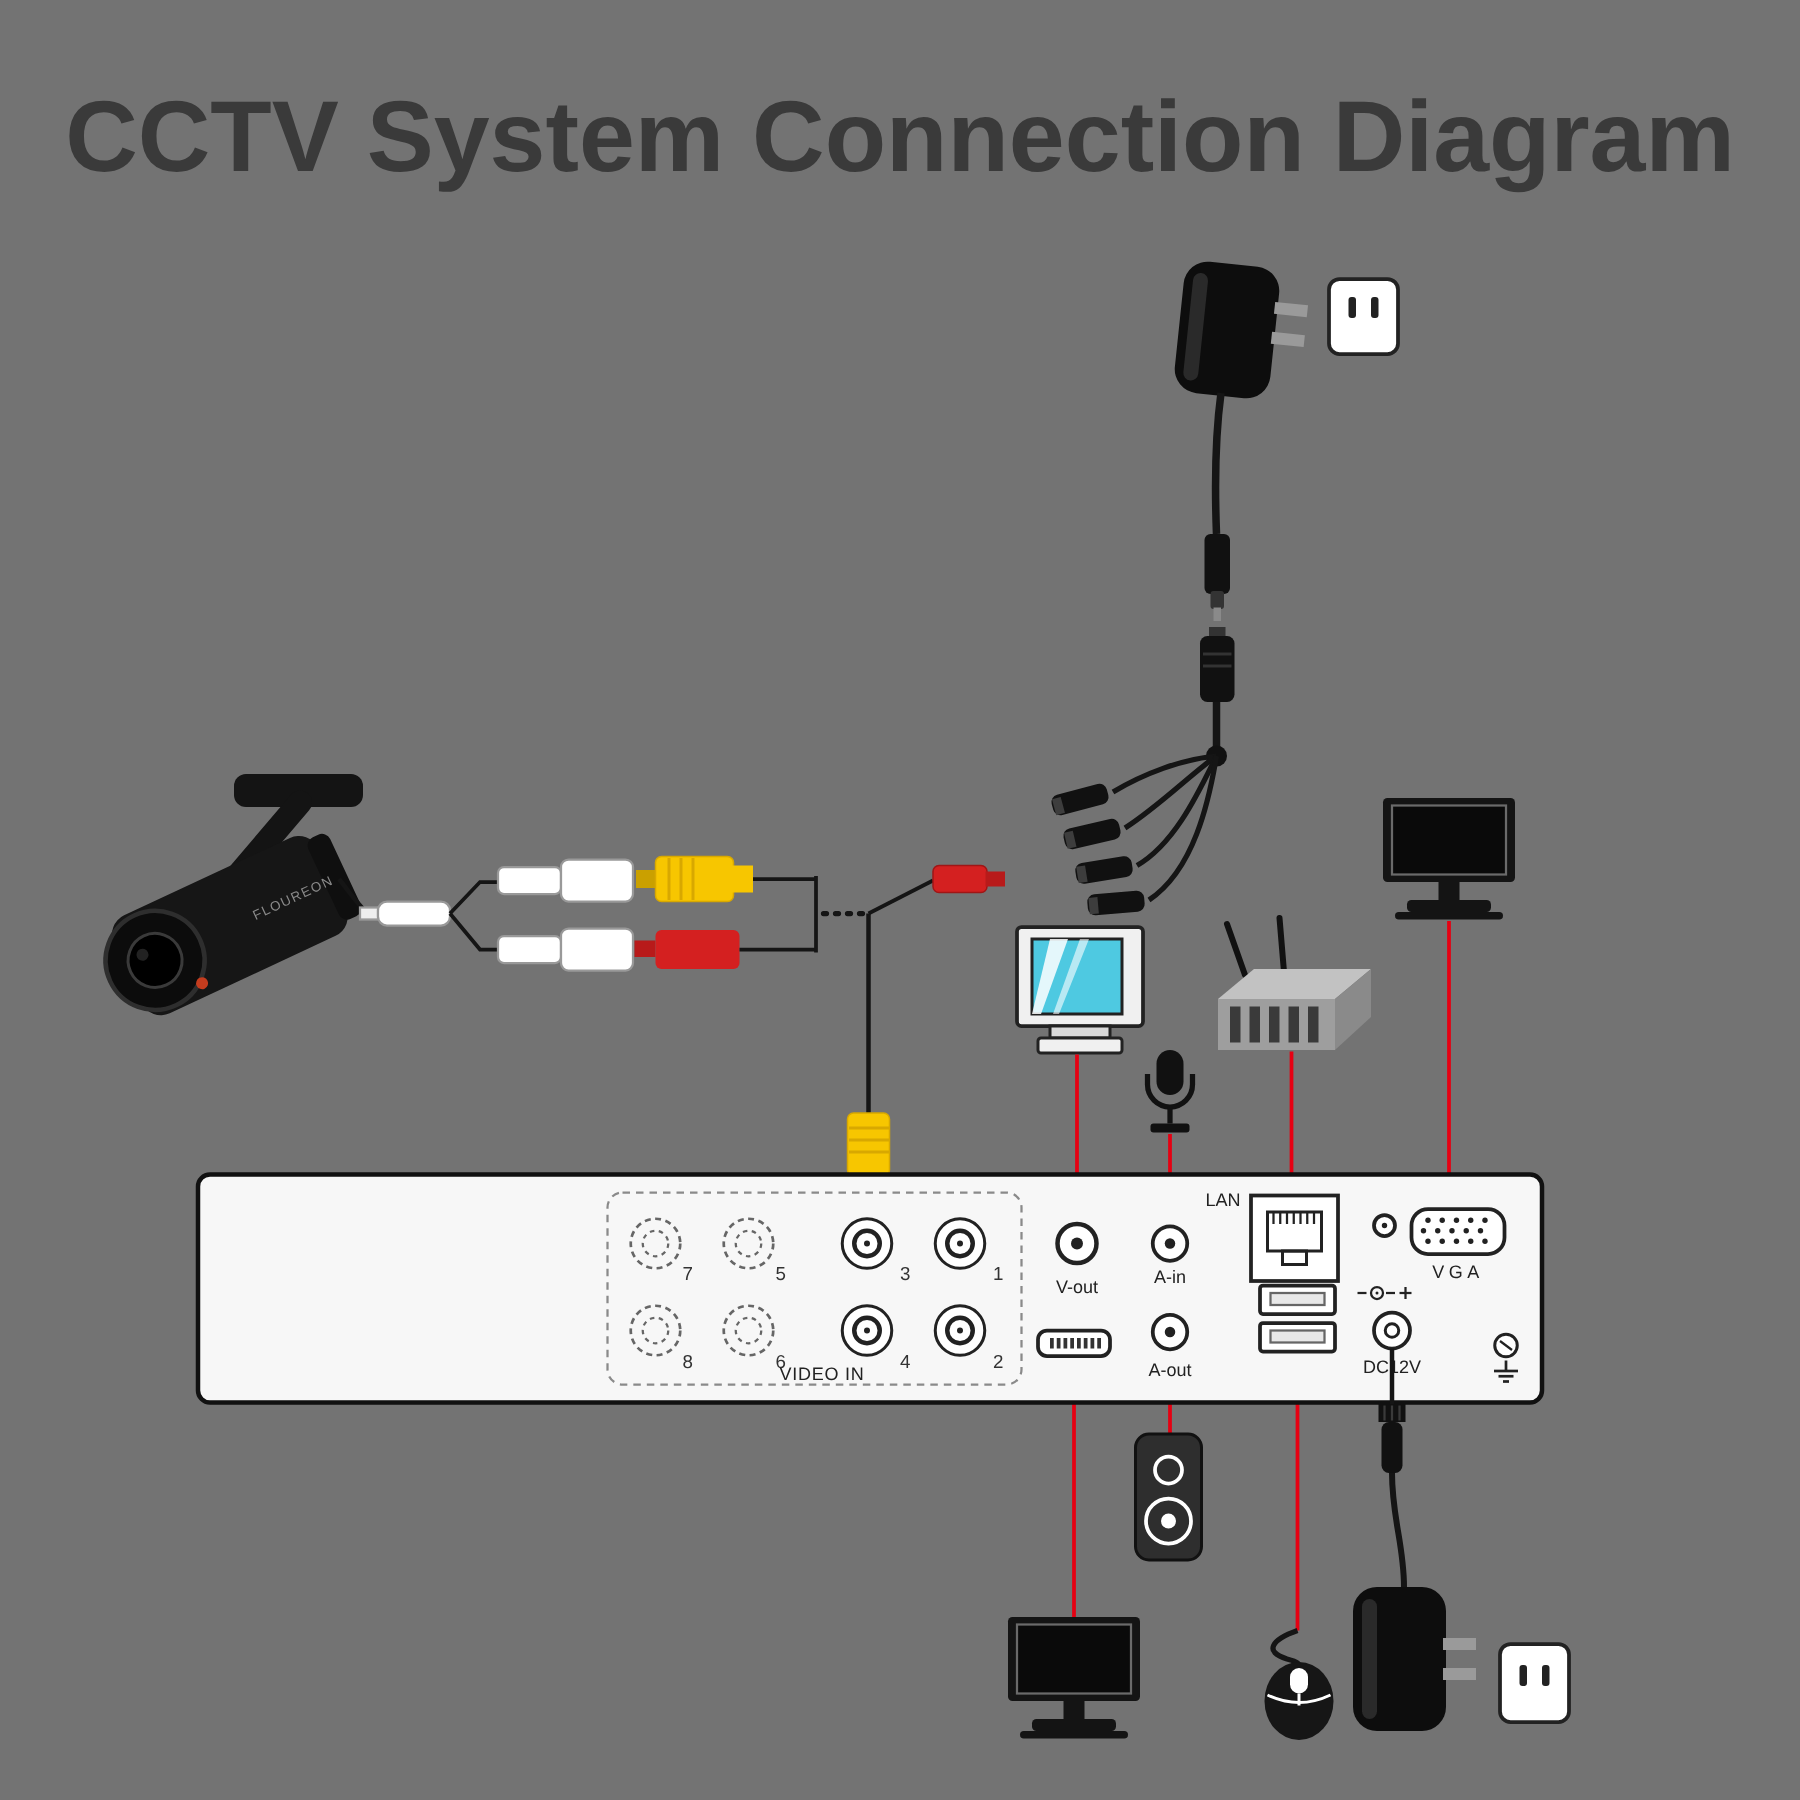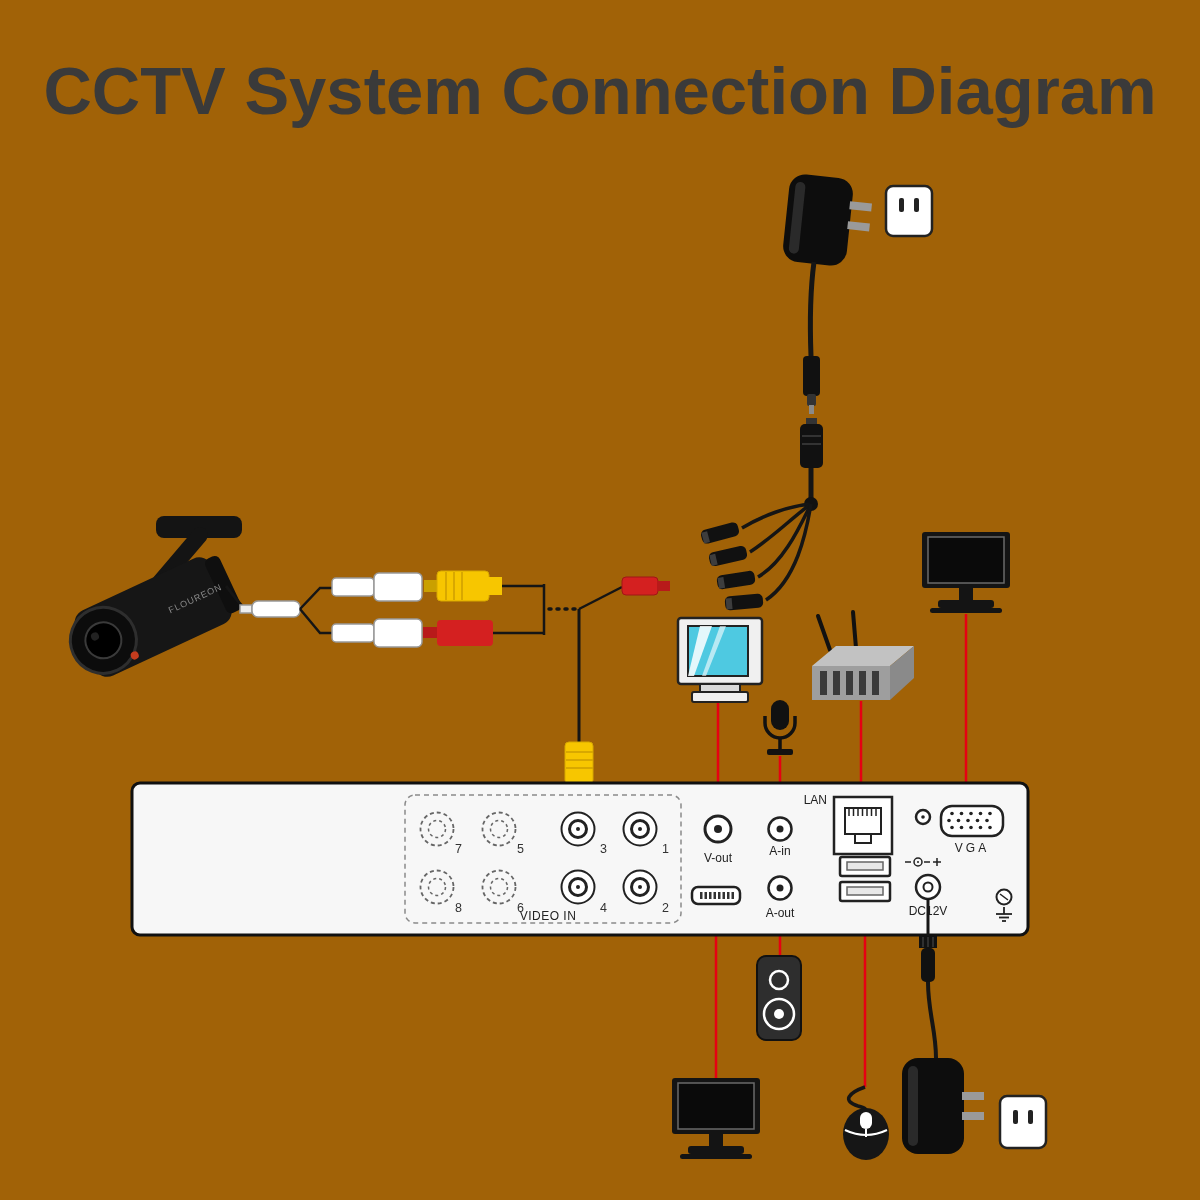--- a/index.html
+++ b/index.html
@@ -1,16 +1,16 @@
 <!DOCTYPE html>
 <html><head>
 <meta charset="utf-8">
 <style>
   html,body{margin:0;padding:0;background:#ffffff;}
-  .stage{width:1200px;height:1200px;position:relative;background:#a16207;overflow:hidden;}
+  .stage{width:1200px;height:1200px;position:relative;background:#737373;overflow:hidden;}
   svg text{font-family:"Liberation Sans", sans-serif;}
   .wire{stroke-width:2.5;fill:none;}
   .blackwire{stroke:#151515;fill:none;}
   .portlabel{fill:#222;font-size:12px;}
   .portnum{fill:#333;font-size:12.5px;}
 </style>
 </head>
 <body>
 
 <div class="stage">

